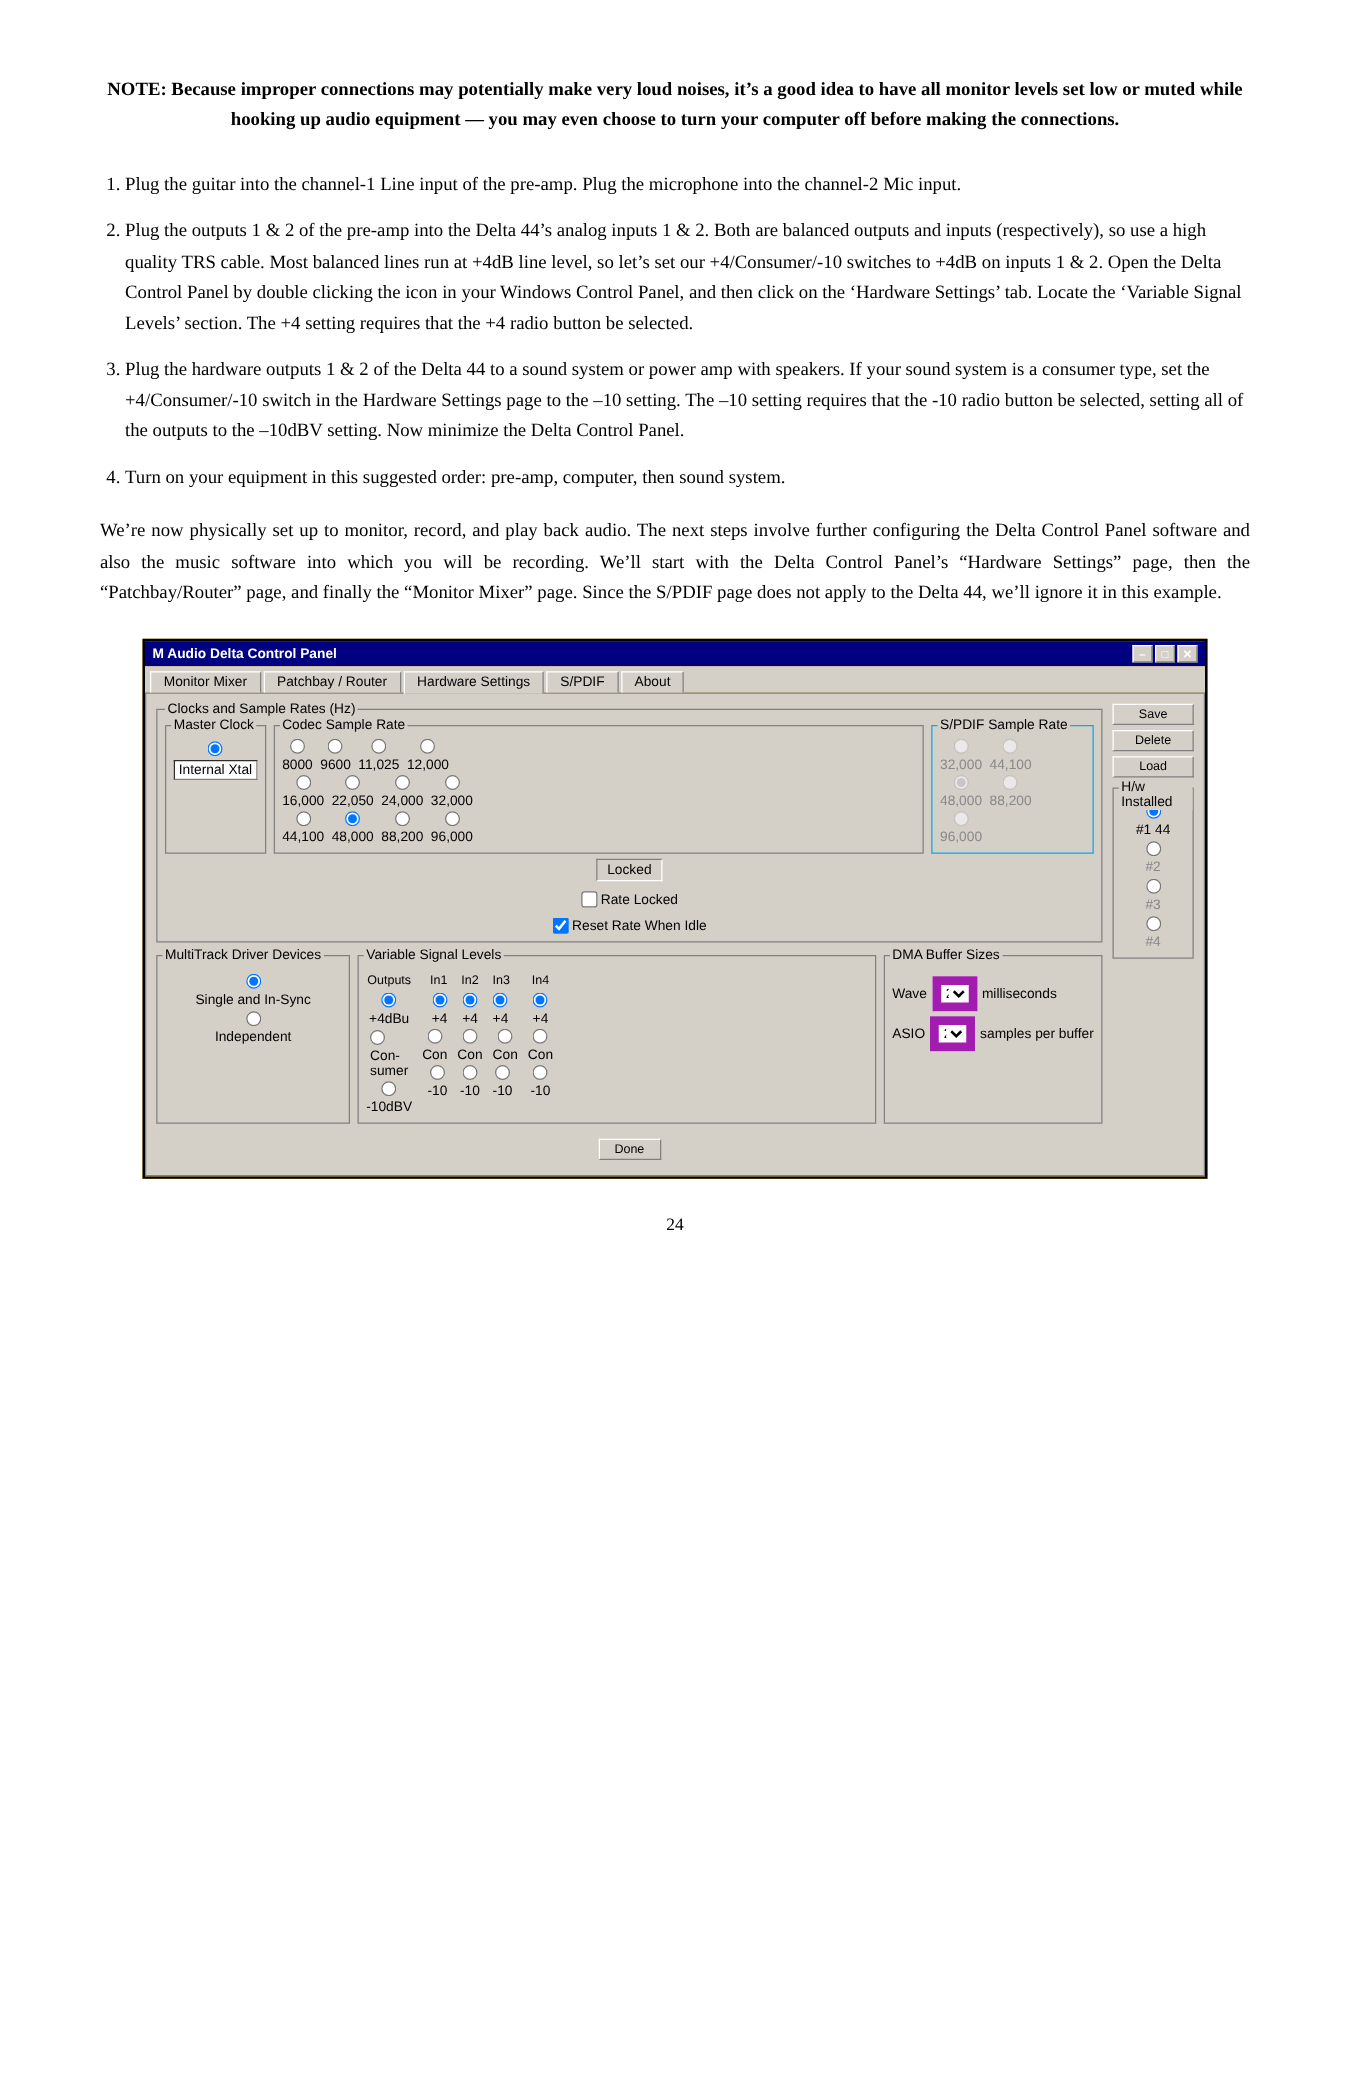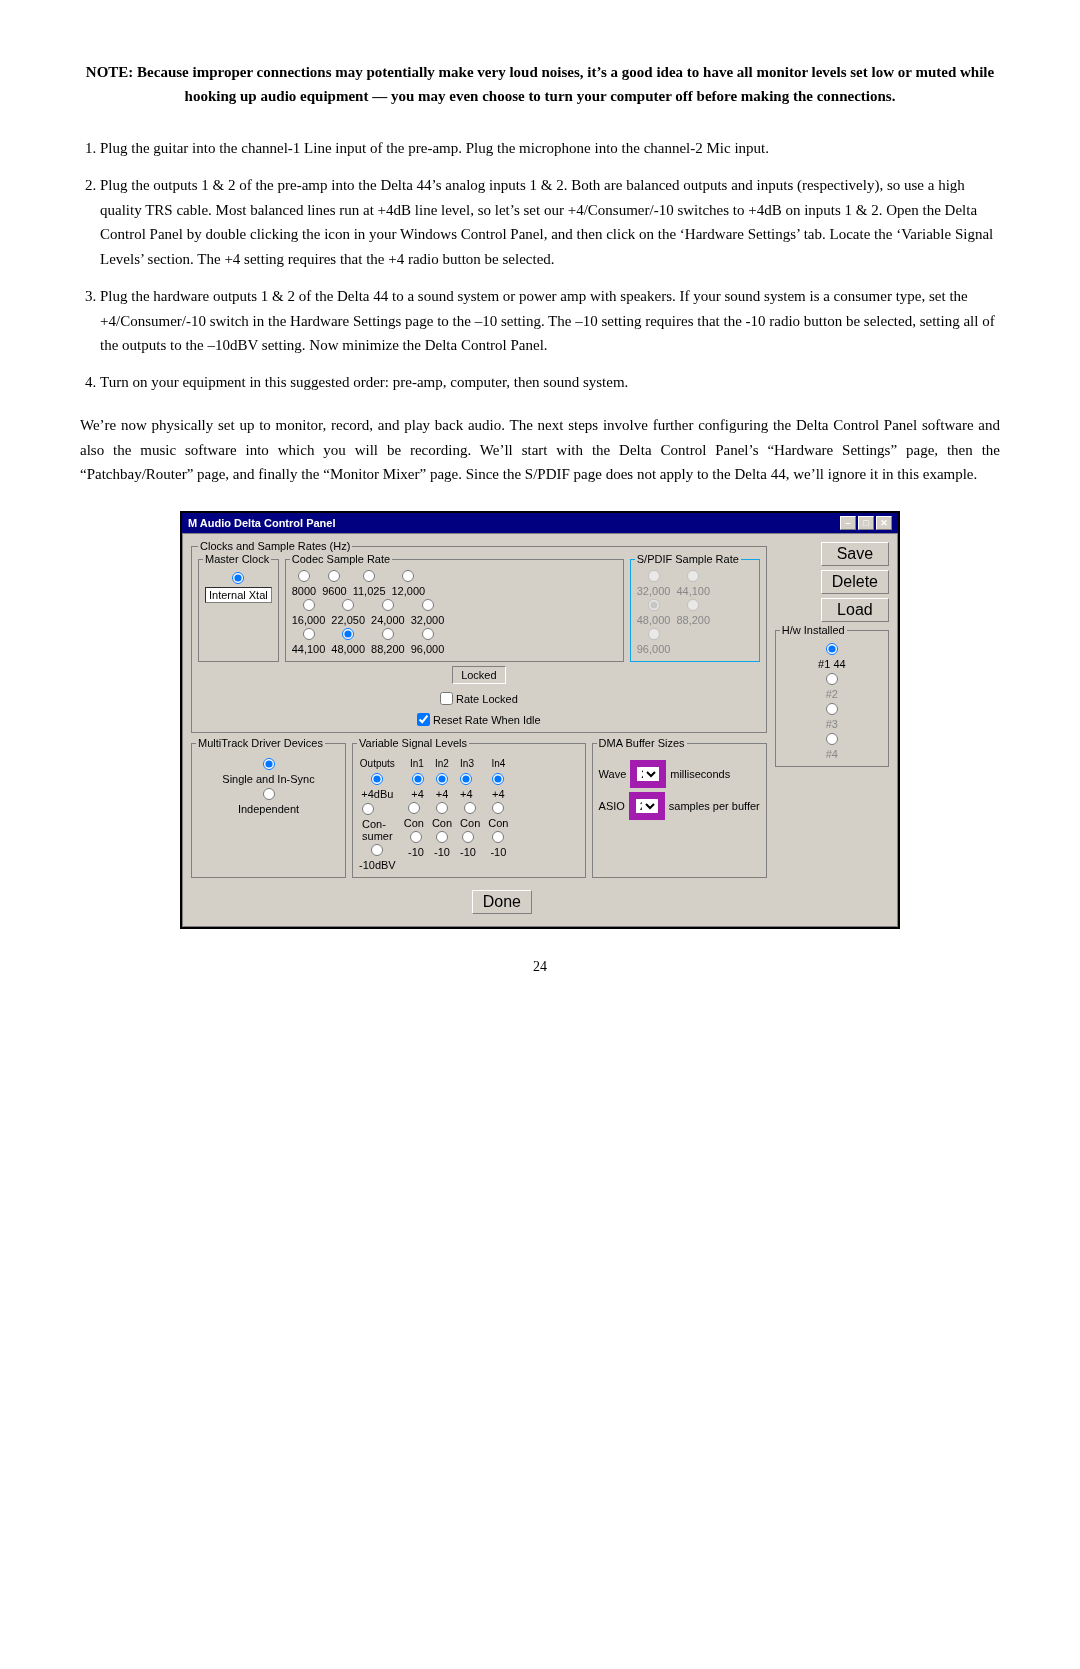--- a/index.html
+++ b/index.html
@@ -33,21 +33,21 @@
 
     .paragraph {
       margin-bottom: 18px;
       line-height: 1.65;
       text-align: justify;
     }
 
     
     .dialog-container {
       margin: 24px auto 0 auto;
-      width: 720px;
+      width: 852px;
       border: 2px solid #000;
       background: #eab308;
       font-family: Arial, sans-serif;
       font-size: 11px;
     }
 
     .dialog-titlebar {
       background: #000080;
       color: #fff;
       padding: 3px 6px;
@@ -123,25 +123,24 @@
       flex-direction: column;
       gap: 4px;
       min-width: 65px;
     }
 
     .win-button {
       background: #d4d0c8;
       border: 1px solid;
       border-color: #fff #808080 #808080 #fff;
       padding: 2px 10px;
-      font-size: 16px;
+      font-size: 10px;
       cursor: pointer;
       min-width: 50px;
       text-align: center;
-      margin-left: 46px;
     }
 
     .radio-row {
       display: flex;
       align-items: center;
       gap: 3px;
       font-size: 11px;
       white-space: nowrap;
       flex-direction: column;
     }
@@ -242,20 +241,37 @@
 
   <div class="dialog-titlebar">
     <span>M Audio Delta Control Panel</span>
     <div class="dialog-titlebar-buttons">
       <div class="title-btn">–</div>
       <div class="title-btn">□</div>
       <div class="title-btn">✕</div>
     </div>
   </div>
 
+  <div class="dialog-tabs">
+    <div class="tab">
+      <span>Monitor Mixer</span>
+    </div>
+    <div class="tab">
+      <span>Patchbay / Router</span>
+    </div>
+    <div class="tab active">
+      <span>Hardware Settings</span>
+    </div>
+    <div class="tab">
+      <span>S/PDIF</span>
+    </div>
+    <div class="tab">
+      <span>About</span>
+    </div>
+  </div>
 
   <div class="dialog-body">
     <div class="dialog-main">
 
       <div style="border:1px solid #808080; padding:8px 6px 6px 6px; position:relative; margin-top:4px;">
         <span style="position:absolute;top:-7px;left:6px;background:#d4d0c8;padding:0 2px;font-size:11px;">Clocks and Sample Rates (Hz)</span>
         <div style="display:flex;gap:6px;margin-top:4px;">
 
           <div style="border:1px solid #808080;padding:4px 6px 6px 6px;position:relative;min-width:78px;">
             <span style="position:absolute;top:-7px;left:4px;background:#d4d0c8;padding:0 2px;font-size:11px;">Master Clock</span>

